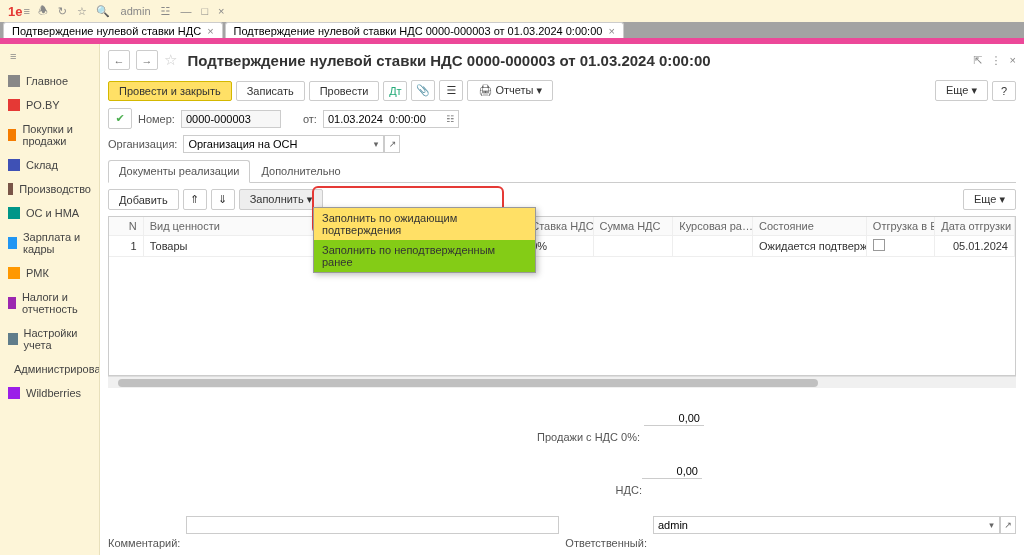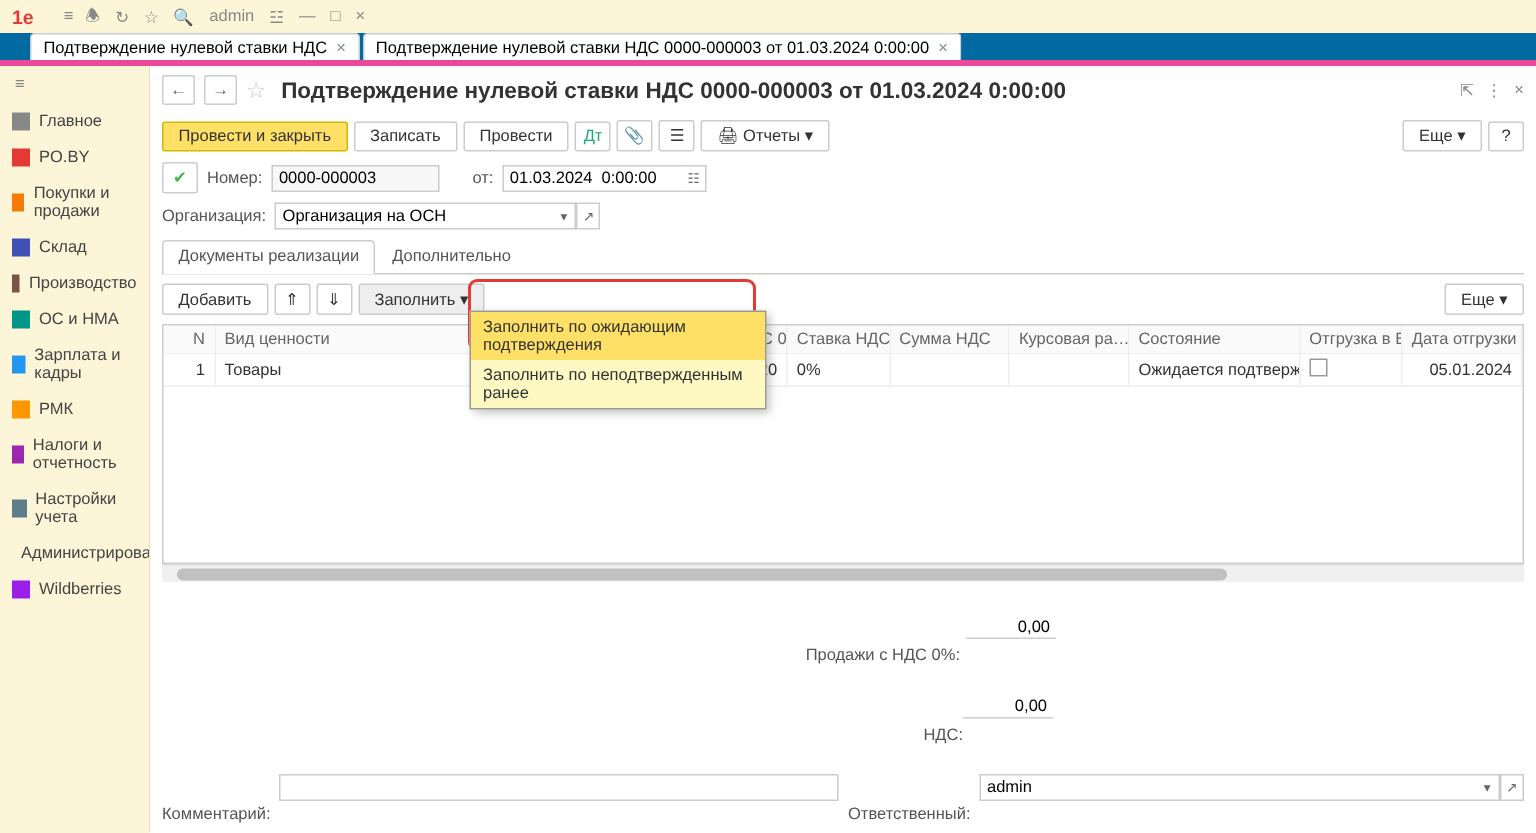--- a/index.html
+++ b/index.html
@@ -1,23 +1,23 @@
 <!DOCTYPE html>
 <html><head>
 <meta charset="utf-8">
 <style>
 * { box-sizing: border-box; margin: 0; padding: 0; font-family: Arial, sans-serif; font-size: 11px; }
 body { background: #fff; width: 1024px; height: 555px; overflow: hidden; }
 .titlebar { height: 22px; background: #fdf5d8; display: flex; align-items: center; padding: 0 8px; }
-.titlebar .logo { color: #e53935; font-weight: bold; font-size: 13px; margin-right: 20px; }
+.titlebar .logo { color: #e53935; font-weight: bold; font-size: 13px; margin-right: 1px; }
 .titlebar .menu-icon { color: #888; margin-right: 8px; cursor: pointer; }
 .titlebar .title { color: #333; flex: 1; }
 .titlebar .right { display: flex; align-items: center; gap: 10px; color: #888; }
 .titlebar .right span { cursor: pointer; }
-.tabsbar { height: 22px; background: #0369a1; display: flex; padding-left: 20px; border-bottom: 4px solid #ec4899; }
+.tabsbar { height: 22px; background: #a3a3a3; display: flex; padding-left: 3px; border-bottom: 6px solid #ec4899; }
 .tab { background: #fff; border: 1px solid #ccc; border-bottom: none; padding: 2px 8px; display: flex; align-items: center; gap: 6px; margin-right: 2px; border-radius: 3px 3px 0 0; }
 .tab.active { background: #fff; }
 .tab .close { color: #888; cursor: pointer; }
 .main { display: flex; height: calc(100% - 44px); }
 .sidebar { width: 100px; background: #fdf5d8; border-right: 1px solid #e8e0bc; overflow-y: auto; }
 .sidebar .burger { padding: 6px 10px; color: #888; border-bottom: 1px solid transparent; }
 .sidebar .item { display: flex; align-items: center; gap: 6px; padding: 6px 8px; color: #444; cursor: pointer; }
 .sidebar .item .sicon { width: 12px; height: 12px; display: inline-block; }
 .content { flex: 1; display: flex; flex-direction: column; background: #fff; }
 .header { display: flex; align-items: center; gap: 6px; padding: 6px 8px; }
@@ -37,21 +37,21 @@
 .input.readonly { background: #f7f7f7; }
 .select-wrap { display: flex; }
 .select-wrap .input { border-right: none; }
 .select-btn { border: 1px solid #ccc; background: #fff; width: 16px; height: 18px; cursor: pointer; font-size: 9px; color: #666; border-left: none; }
 .tabs2 { display: flex; border-bottom: 1px solid #ccc; margin: 4px 8px 0; }
 .tab2 { padding: 4px 10px; border: 1px solid transparent; cursor: pointer; color: #555; }
 .tab2.active { border: 1px solid #ccc; border-bottom: 1px solid #fff; background: #fff; margin-bottom: -1px; border-radius: 3px 3px 0 0; }
 .toolbar2 { display: flex; gap: 4px; padding: 6px 8px; position: relative; }
 .toolbar2 .spacer { flex: 1; }
 .highlight-zone { position: absolute; border: 2px solid #e53935; border-radius: 6px; left: 212px; top: 3px; width: 192px; height: 48px; pointer-events: none; z-index: 5; }
-.dropdown-menu { position: absolute; left: 213px; top: 24px; width: 198px; background: #fef9c3; border: 1px solid #999; box-shadow: 2px 2px 6px rgba(0,0,0,0.25); z-index: 10; }
+.dropdown-menu { position: absolute; left: 213px; top: 24px; width: 223px; background: #84cc16; border: 1px solid #999; box-shadow: 2px 2px 6px rgba(0,0,0,0.25); z-index: 10; }
 .dropdown-menu .mi { padding: 4px 8px; cursor: pointer; color: #333; }
 .dropdown-menu .mi.sel { background: #ffe066; }
 .table-wrap { flex: 1; margin: 0 8px; border: 1px solid #ccc; overflow: auto; position: relative; }
 table { border-collapse: collapse; width: 100%; table-layout: fixed; }
 th, td { border-right: 1px solid #eee; border-bottom: 1px solid #eee; padding: 3px 6px; text-align: left; color: #333; white-space: nowrap; overflow: hidden; }
 th { background: #fafafa; font-weight: normal; color: #666; position: sticky; top: 0; }
 td.num, th.num { text-align: right; }
 .scrollbar-h { height: 12px; background: #f0f0f0; border-top: 1px solid #ddd; margin: 0 8px; position: relative; }
 .scrollbar-h .thumb { position: absolute; left: 10px; top: 2px; height: 8px; width: 700px; background: #c0c0c0; border-radius: 4px; }
 .footer { padding: 6px 8px 2px; }
@@ -167,21 +167,21 @@
       <button class="btn icon">☰</button>
       <button class="btn">🖨 <span>Отчеты</span> ▾</button>
       <div class="spacer"></div>
       <button class="btn"><span>Еще</span> ▾</button>
       <button class="btn icon">?</button>
     </div>
 
     <div class="formrow">
       <button class="btn icon" style="color:#4caf50">✔</button>
       <label>Номер:</label>
-      <input class="input readonly" style="width: 112px;" value="0000-000003">
+      <input class="input readonly" style="width: 100px;" value="0000-000003">
       <label style="margin-left:16px">от:</label>
       <div class="select-wrap">
         <input class="input" style="width: 120px;" value="01.03.2024  0:00:00">
         <button class="select-btn">☷</button>
       </div>
     </div>
 
     <div class="formrow">
       <label>Организация:</label>
       <div class="select-wrap">

